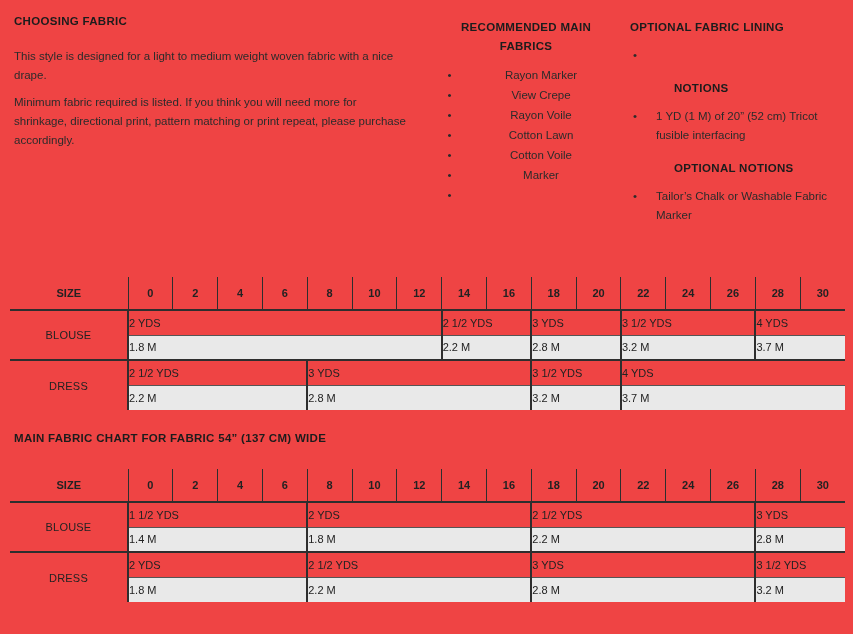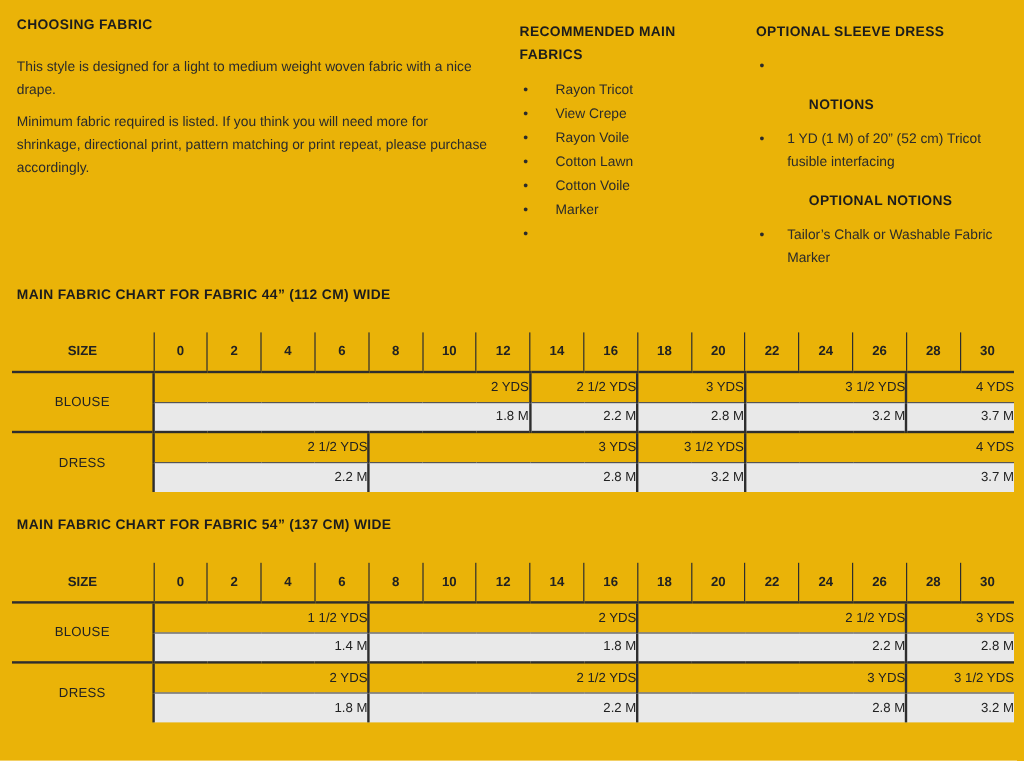--- a/index.html
+++ b/index.html
@@ -1,29 +1,29 @@
 <!DOCTYPE html>
 <html><head>
 <meta charset="utf-8">
 <style>
   * { box-sizing: border-box; }
   html, body { margin: 0; padding: 0; background: #ffffff; }
   .page {
     position: relative;
     width: 853px;
     height: 634px;
-    background: #eab308;
+    background: #ef4444;
     font-family: "Liberation Sans", sans-serif;
     color: #2b2b2b;
     overflow: hidden;
   }
   
   .col { position: absolute; }
   .col-1 { left: 14px;  top: 12px; width: 392px; }
-  .col-2 { left: 433px; top: 18px; width: 186px; }
+  .col-2 { left: 433px; top: 18px; width: 186px; text-align: center; }
   .col-3 { left: 630px; top: 18px; width: 221px; }
   h2 {
     font-size: 11.5px;
     font-weight: 700;
     letter-spacing: 0.3px;
     color: #1c1c1c;
     margin: 0 0 9px 0;
     line-height: 19px;
   }
   .col-1 h2 { margin-bottom: 16px; }
@@ -79,21 +79,21 @@
   th.size { border-left: 1.5px solid #2e2e2e; }
   th.garment {
     font-weight: 400;
     text-align: center;
     vertical-align: middle;
     letter-spacing: 0.2px;
   }
   td.span-cell {
     height: 25px;
     vertical-align: middle;
-    text-align: right;
+    text-align: left;
     padding-left: 8px;
     border-left: 2px solid #2e2e2e;
     font-weight: 400;
   }
   tr.yds-row td { border-bottom: 1px solid #555555; }
   tr.m-row td { background: #e9e9e9; }
   tr.group-start th, tr.group-start td { border-top: 2.5px solid #2e2e2e; }
 </style>
 </head>
 <body>
@@ -104,21 +104,21 @@
     <h2>CHOOSING FABRIC</h2>
     <p>This style is designed for a light to medium weight woven fabric with a nice drape.</p>
     <p>Minimum fabric required is listed. If you think you will need more for shrinkage, directional print, pattern matching or print repeat, please purchase accordingly.</p>
   </section>
 
   <section class="col col-2">
     <h2>RECOMMENDED MAIN FABRICS</h2>
     <ul class="bullet-list">
         <li>
           <span class="bullet">•</span>
-          <span class="li-text">Rayon Tricot</span>
+          <span class="li-text">Rayon Marker</span>
         </li>
         <li>
           <span class="bullet">•</span>
           <span class="li-text">View Crepe</span>
         </li>
         <li>
           <span class="bullet">•</span>
           <span class="li-text">Rayon Voile</span>
         </li>
         <li>
@@ -133,21 +133,21 @@
           <span class="bullet">•</span>
           <span class="li-text">Marker</span>
         </li>
         <li>
           <span class="bullet">•</span>
         </li>
       </ul>
   </section>
 
   <section class="col col-3">
-    <h2>OPTIONAL SLEEVE DRESS</h2>
+    <h2>OPTIONAL FABRIC LINING</h2>
     <ul class="bullet-list">
         <li>
           <span class="bullet">•</span>
         </li>
       </ul>
     <h2>NOTIONS</h2>
     <ul class="bullet-list">
         <li>
           <span class="bullet">•</span>
           <span class="li-text">1 YD (1 M) of 20” (52 cm) Tricot fusible interfacing</span>
@@ -155,21 +155,20 @@
       </ul>
     <h2>OPTIONAL NOTIONS</h2>
     <ul class="bullet-list">
         <li>
           <span class="bullet">•</span>
           <span class="li-text">Tailor’s Chalk or Washable Fabric Marker</span>
         </li>
       </ul>
   </section>
 
-  <h3 class="chart-title t1">MAIN FABRIC CHART FOR FABRIC 44” (112 CM) WIDE</h3>
   <table class="chart-table tb1">
       <colgroup>
         <col class="col-garment">
         <col>
         <col>
         <col>
         <col>
         <col>
         <col>
         <col>

